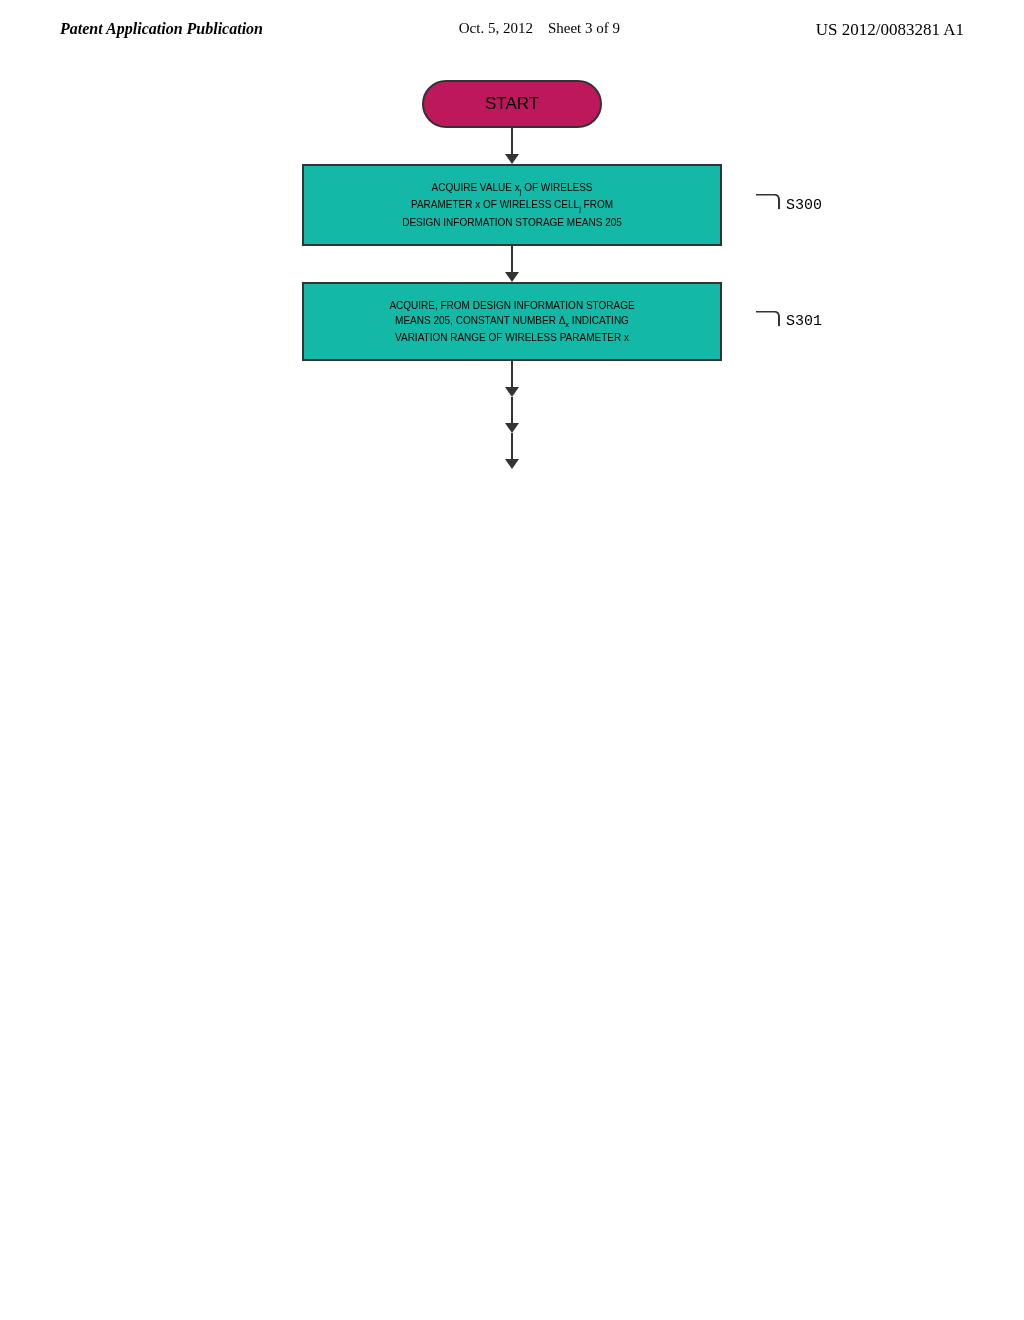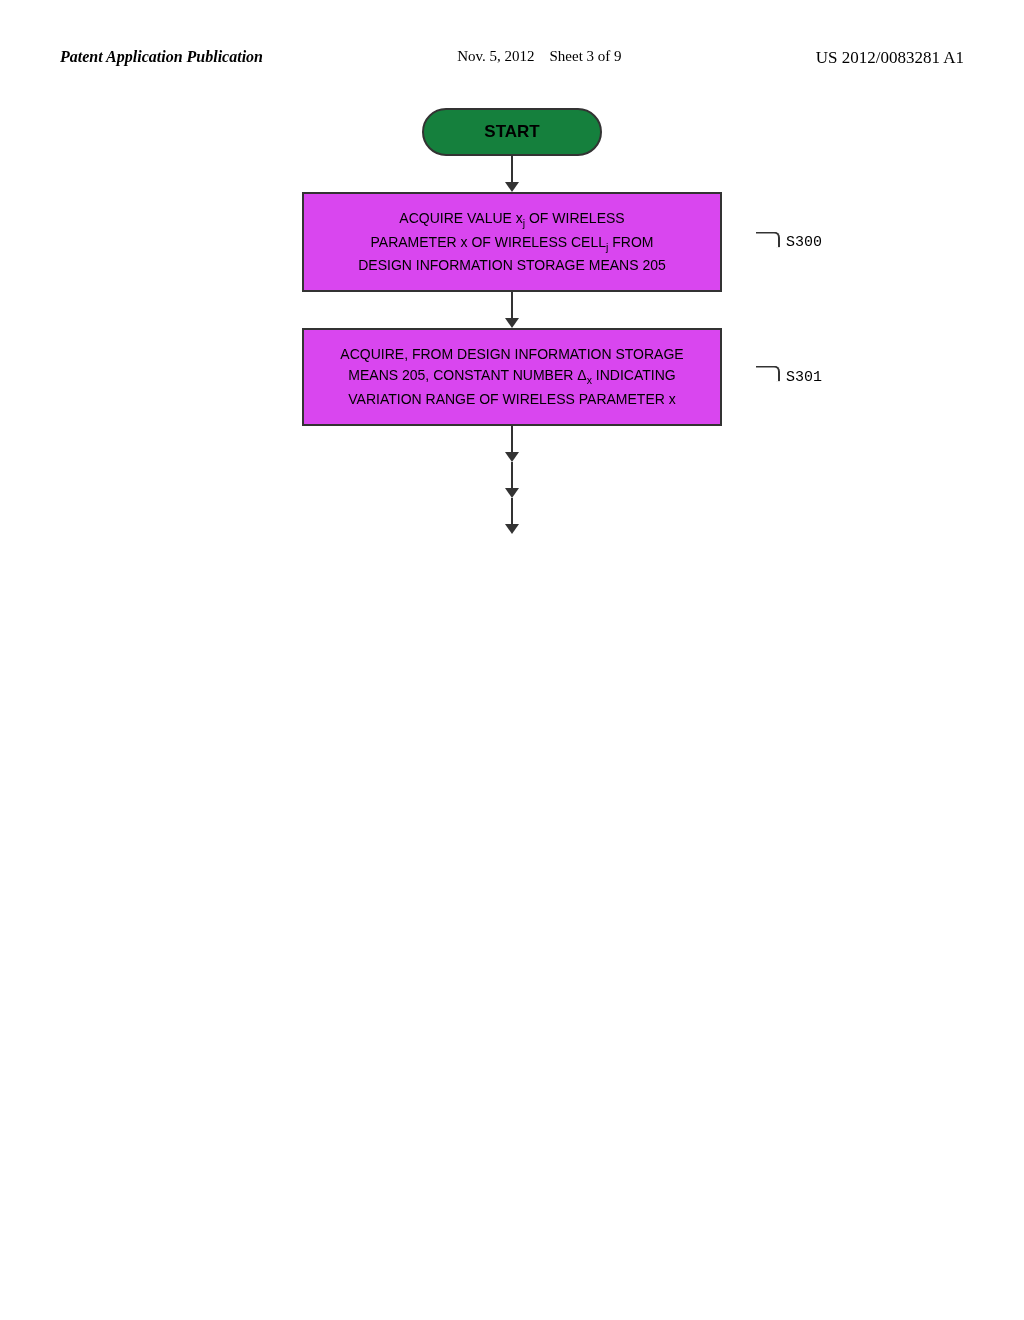--- a/index.html
+++ b/index.html
@@ -10,21 +10,21 @@
       width: 1024px;
       min-height: 1320px;
       position: relative;
       overflow: hidden;
     }
 
     .page {
       width: 1024px;
       min-height: 1320px;
       background: #fff;
-      padding: 48px 60px;
+      padding: 20px 60px;
       position: relative;
     }
 
     
     .header {
       display: flex;
       justify-content: space-between;
       align-items: flex-start;
       margin-bottom: 30px;
       padding-bottom: 10px;
@@ -65,34 +65,34 @@
       margin-top: 10px;
     }
 
     
     .rounded-box {
       border: 2px solid #333;
       border-radius: 40px;
       padding: 12px 50px;
       font-size: 17px;
       font-family: Arial, sans-serif;
-      font-weight: bold;
-      text-align: center;
-      background: #15803d;
+      font-weight: normal;
+      text-align: center;
+      background: #be185d;
       min-width: 180px;
     }
 
     
     .process-box {
       border: 2px solid #333;
       padding: 14px 24px;
-      font-size: 14px;
+      font-size: 10px;
       font-family: Arial, sans-serif;
       text-align: center;
-      background: #d946ef;
+      background: #14b8a6;
       min-width: 420px;
       max-width: 420px;
       line-height: 1.5;
       position: relative;
     }
 
     
     .arrow {
       display: flex;
       flex-direction: column;
@@ -163,21 +163,21 @@
 </head>
 <body>
 
 <div class="page">
 
   <div class="header">
     <div class="header-left">
       <span>Patent Application Publication</span>
     </div>
     <div class="header-center">
-      <span>Nov. 5, 2012</span>
+      <span>Oct. 5, 2012</span>
       &nbsp;&nbsp;
       <span>Sheet 3 of 9</span>
     </div>
     <div class="header-right">
       <span>US 2012/0083281 A1</span>
     </div>
   </div>
 
 
   <div class="flowchart">

